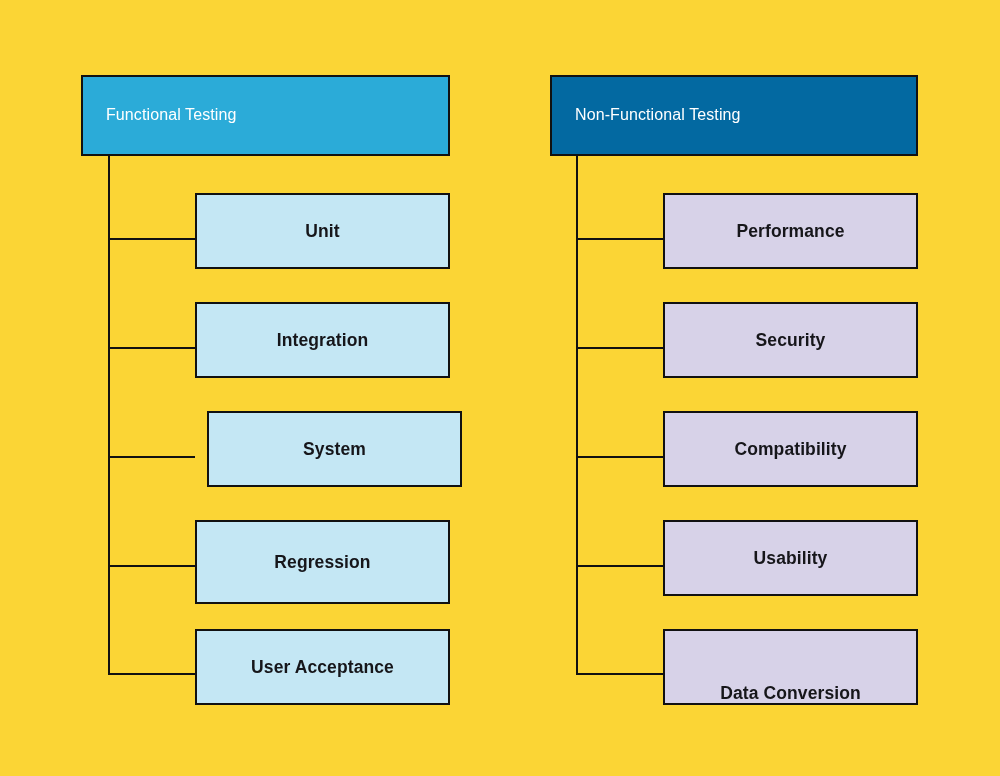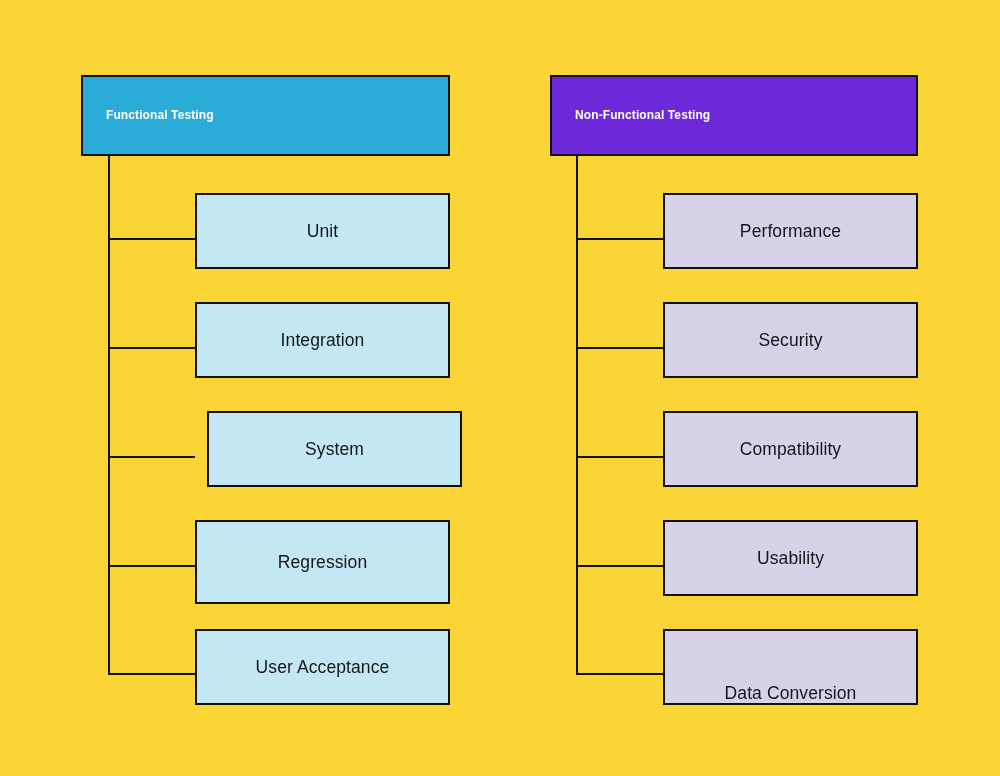--- a/index.html
+++ b/index.html
@@ -46,35 +46,35 @@
   }
   .node.child {
     justify-content: center;
   }
   .node-label {
     display: block;
     line-height: 1.15;
   }
   .header .node-label {
     color: #ffffff;
-    font-size: 12px;
-    font-weight: bold;
+    font-size: 16px;
+    font-weight: normal;
     letter-spacing: 0.1px;
   }
   .child .node-label {
     color: #16161a;
     font-size: 17.5px;
-    font-weight: normal;
+    font-weight: bold;
     letter-spacing: 0.1px;
   }
 
   
   .fill-func-header { background: #2babd8; }
   .fill-func-child  { background: #c4e7f4; }
-  .fill-nonf-header { background: #6d28d9; text-align: right; }
+  .fill-nonf-header { background: #0369a1; text-align: right; }
   .fill-nonf-child  { background: #d7d2e8; }
 </style>
 </head>
 <body>
 
 <div id="canvas">
 
   <div>
 
     <div class="trunk" style="left:108px; top:156px; height:517px;"></div>

